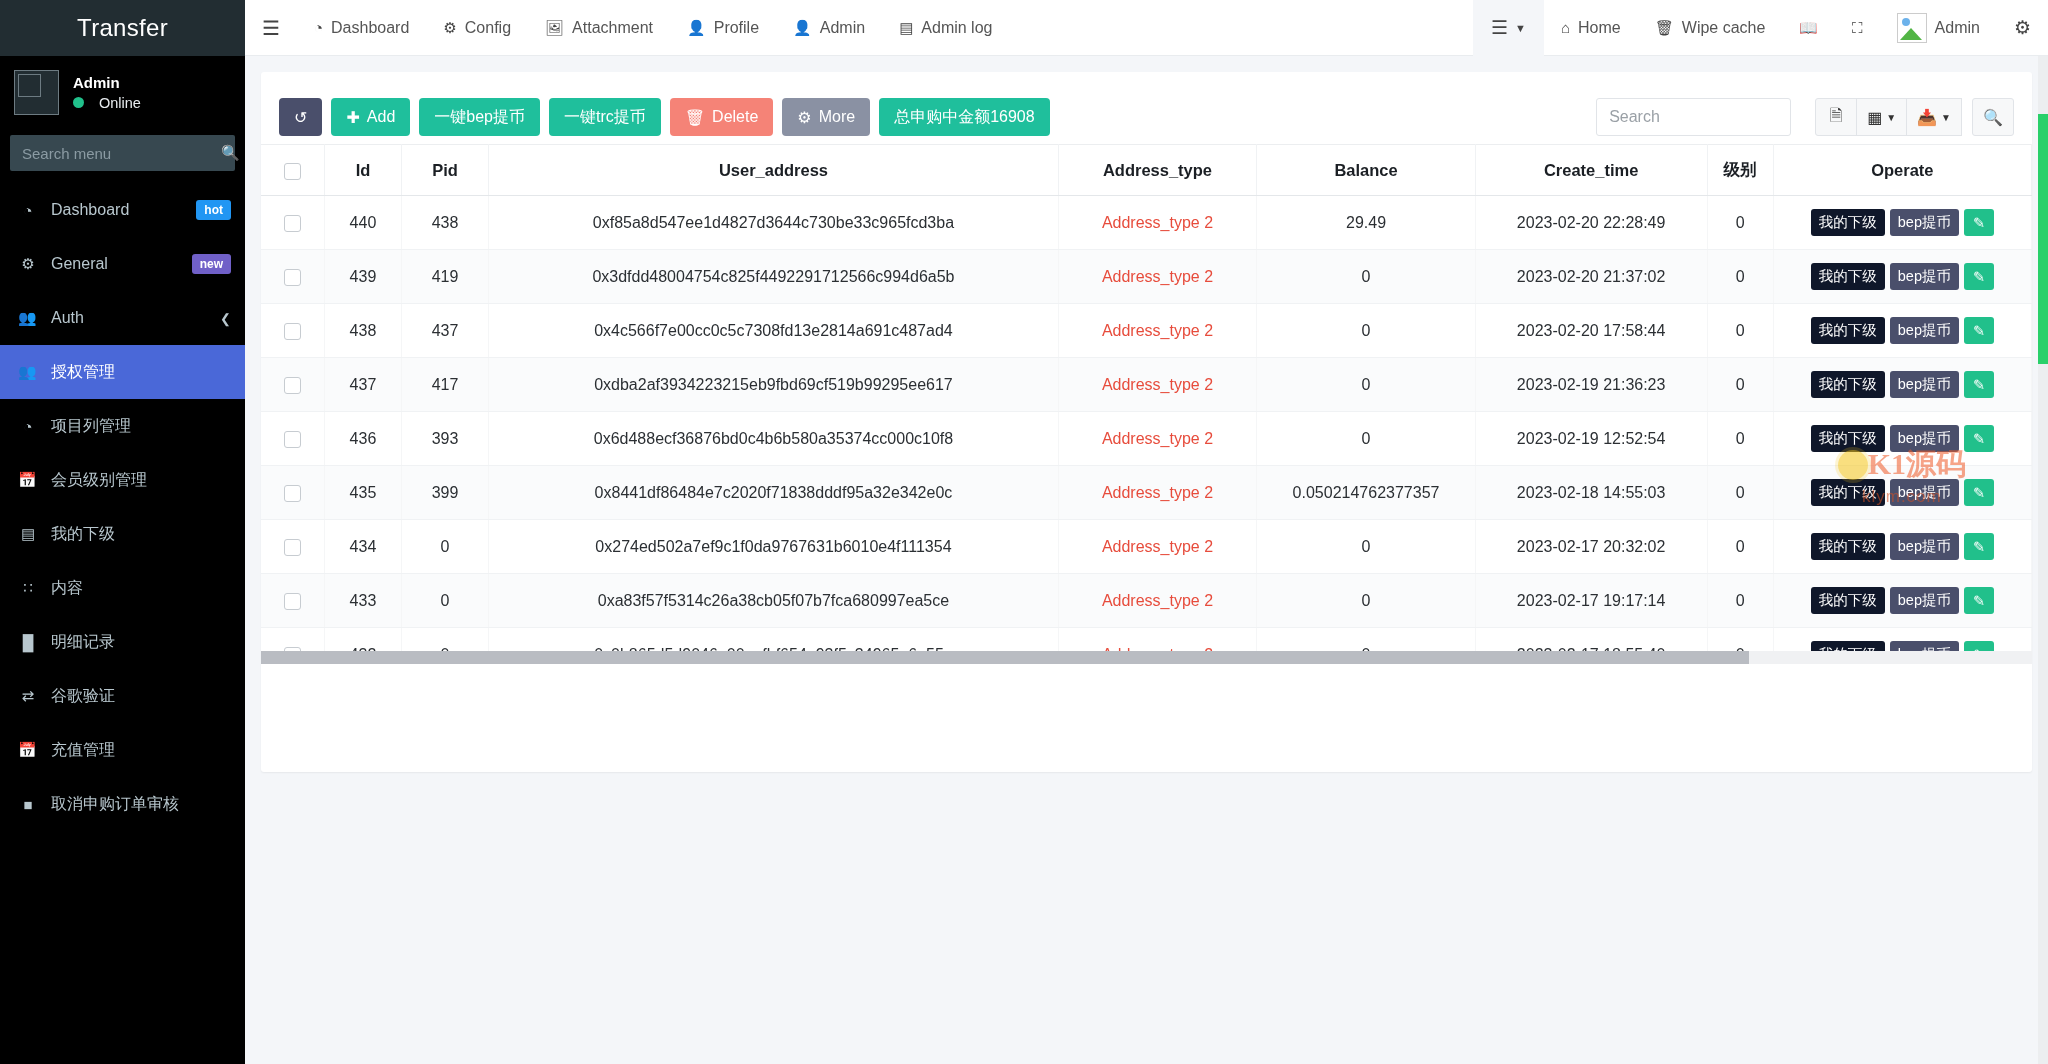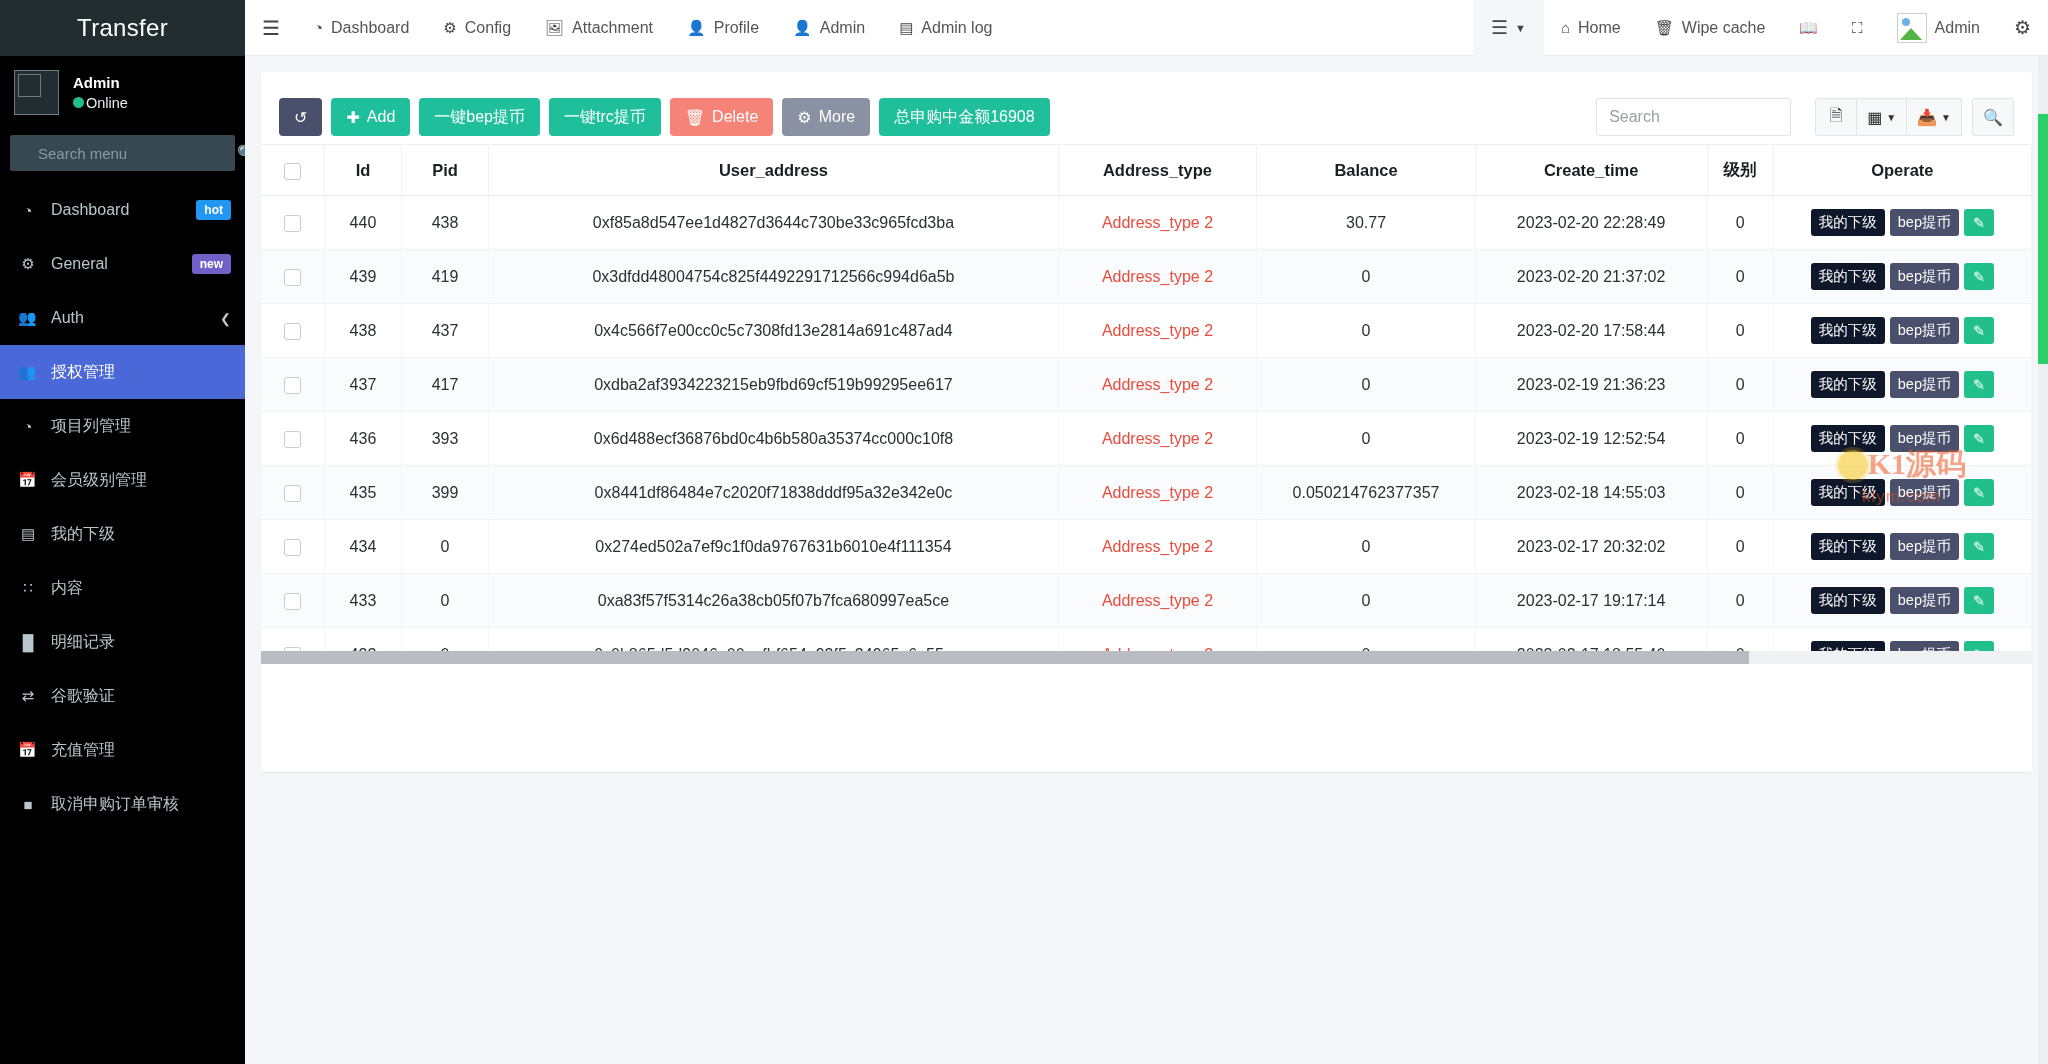--- a/index.html
+++ b/index.html
@@ -29,26 +29,26 @@
   }
   .avatar {
     width: 45px; height: 45px; border: 1px solid #6d7b82; background: #222d32;
     position: relative; flex: none;
   }
   .avatar::before {
     content: ""; position: absolute; left: 3px; top: 3px;
     width: 21px; height: 21px; border: 1px solid #6d7b82;
   }
   .uname { color: #fff; font-weight: bold; font-size: 15px; line-height: 20px; }
-  .ustatus { font-size: 14.5px; color: #e8ecef; display: flex; align-items: center; gap: 2px; line-height: 20px; }
+  .ustatus { font-size: 14.5px; color: #e8ecef; display: flex; align-items: center; gap: 15px; line-height: 20px; }
   .dot { width: 11px; height: 11px; border-radius: 50%; background: #21c08b; display: inline-block; }
 
   .searchmenu {
     margin: 6px 10px 12px 10px; height: 36px; background: #374850;
-    display: flex; align-items: center; padding: 0 28px; border-radius: 2px;
+    display: flex; align-items: center; padding: 0 12px; border-radius: 2px;
   }
   .searchmenu input {
     flex: 1; background: transparent; border: none; outline: none;
     color: #a9b6bc; font-size: 15px; font-family: inherit;
   }
   .searchmenu input::placeholder { color: #8b9ba3; }
   .searchmenu .mag { color: #8b9ba3; font-size: 15px; }
 
   .menu { list-style: none; }
   .menu li a {
@@ -461,21 +461,21 @@
                   <th><span>Operate</span></th>
                 </tr>
             </thead>
             <tbody id="body-rows">
                 <tr>
                   <td><input type="checkbox" style=""></td>
      <td>440</td>
      <td>438</td>
      <td>0xf85a8d547ee1d4827d3644c730be33c965fcd3ba</td>
      <td class="addrtype">Address_type 2</td>
-     <td>30.77</td>
+     <td>29.49</td>
      <td>2023-02-20 22:28:49</td>
      <td>0</td>
      <td>
        <span class="opwrap">
          <button class="opbtn op-blue">我的下级</button>
          <button class="opbtn op-dark">bep提币</button>
          <button class="opbtn op-green">✎</button>
        </span>
      </td>
                 </tr>

